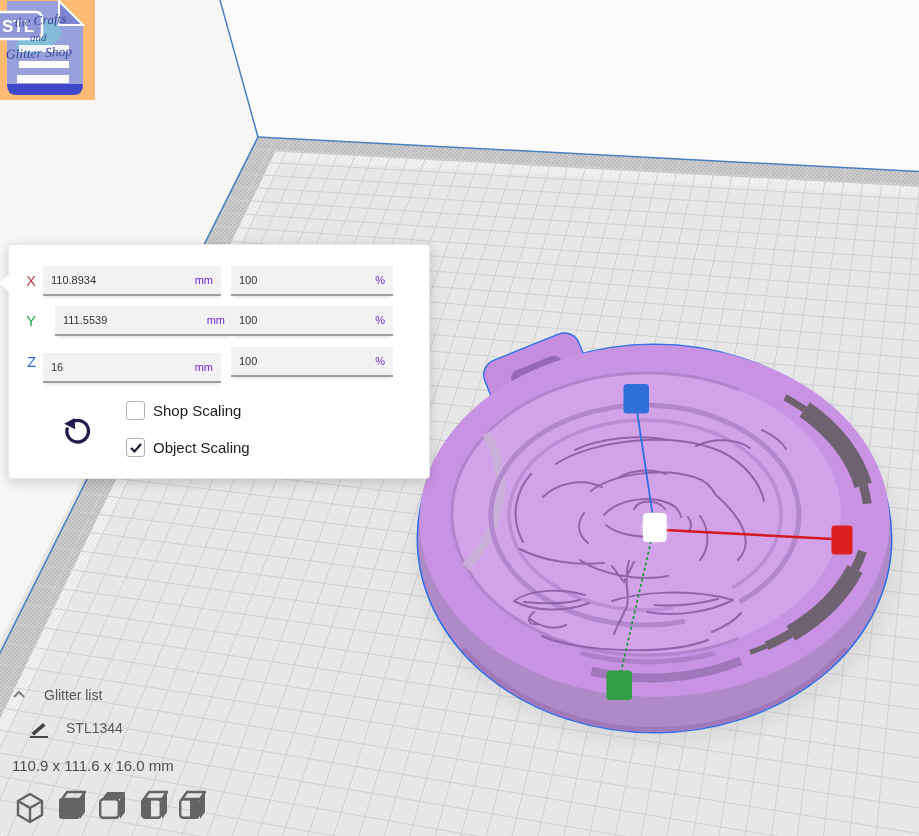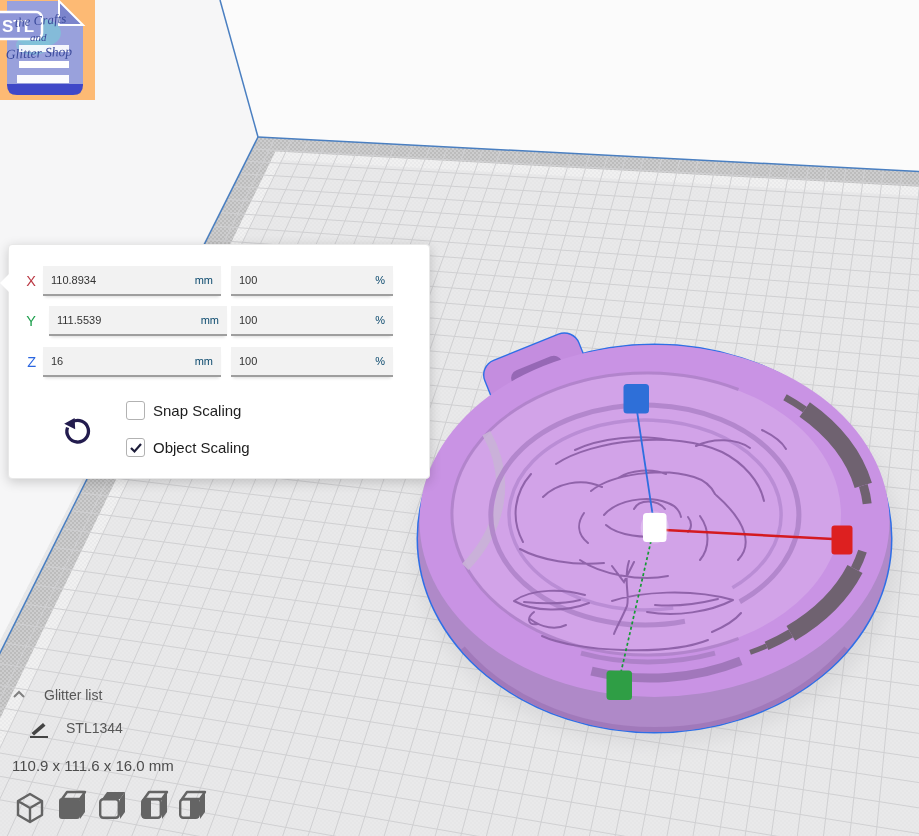--- a/index.html
+++ b/index.html
@@ -1,20 +1,20 @@
 <!DOCTYPE html>
 <html><head><meta charset="utf-8">
 <style>
 *{margin:0;padding:0;box-sizing:border-box}
 body{width:919px;height:836px;position:relative;overflow:hidden;font-family:"Liberation Sans",sans-serif;background:#fbfbfb}
 .panel{position:absolute;left:8px;top:244px;width:422px;height:235px;background:#fff;border:1px solid #e8e8e8;border-radius:4px;box-shadow:0 3px 12px rgba(0,0,0,0.18)}
 .parrow{position:absolute;left:-9px;top:28px;width:0;height:0;border-top:10px solid transparent;border-bottom:10px solid transparent;border-right:10px solid #fff}
 .axis{position:absolute;width:27px;text-align:right;font-size:14.5px;height:30px;line-height:30px}
 .fld{position:absolute;height:30px;background:#f2f2f2;border-bottom:2px solid #9e9e9e;font-size:11px;color:#333;line-height:28px;padding:0 8px;box-shadow:0 3px 3px -2px rgba(0,0,0,0.15)}
-.un{float:right;color:#0c4a6e}
+.un{float:right;color:#6d28d9}
 .cb{position:absolute;width:19px;height:19px;border:1px solid #b2b2b2;border-radius:3px;background:#fff}
 .cblab{position:absolute;font-size:15px;color:#1d1d1d}
 .blt{position:absolute;color:#565656;font-size:14px}
 </style></head><body>
 <svg width="919" height="836" viewBox="0 0 919 836" style="position:absolute;left:0;top:0">
     <rect width="919" height="836" fill="#fbfbfb"></rect>
     <polygon points="0,0 220,0 258.0,137.0 -78.1,809.2 0,836" fill="#f6f6f7"></polygon>
     <polygon points="258.0,137.0 919,171.5 919,836 -100,836" fill="#e9e9ea"></polygon>
     <polygon points="251.4,150.2 919,186.7 919,196.0 247.4,158.2" fill="#f1f1f1"></polygon>
     <polygon points="281.8,138.2 -57.0,836 -42.2,836 292.1,138.8" fill="#f1f1f1"></polygon>
@@ -170,31 +170,31 @@
 <text x="30" y="41" font-family="Liberation Serif" font-style="italic" font-size="11" fill="#3b4a9b">and</text>
 <text x="6" y="59" font-family="Liberation Serif" font-style="italic" font-size="13.5" fill="#3b4a9b" transform="rotate(-3 6 59)">Glitter Shop</text>
 </svg></div>
 
 <div class="panel">
 <div class="parrow"></div>
 <div class="axis" style="top:21px;color:#bb3a45;">X</div>
 <div class="fld" style="left:34px;top:21px;width:178px">110.8934<span class="un">mm</span></div>
 <div class="fld" style="left:222px;top:21px;width:162px">100<span class="un">%</span></div>
 <div class="axis" style="top:61px;color:#1fa04e;">Y</div>
-<div class="fld" style="left:40px;top:61px;width:178px">111.5539<span class="un">mm</span></div>
+<div class="fld" style="left:46px;top:61px;width:178px">111.5539<span class="un">mm</span></div>
 <div class="fld" style="left:222px;top:61px;width:162px">100<span class="un">%</span></div>
 <div class="axis" style="top:102px;color:#2b66e0;">Z</div>
-<div class="fld" style="left:34px;top:102px;width:178px">16<span class="un">mm</span></div>
+<div class="fld" style="left:34px;top:108px;width:178px">16<span class="un">mm</span></div>
 <div class="fld" style="left:222px;top:102px;width:162px">100<span class="un">%</span></div>
 <svg style="position:absolute;left:54px;top:170px" width="34" height="34" viewBox="0 0 34 34">
 <path d="M 9.25,6.9 A 10.8,10.8 0 1 1 4.55,12.5" fill="none" stroke="#231c4e" stroke-width="3.3"></path>
 <path d="M 1.2,8.8 L 11.6,3.0 L 12.2,14.2 Z" fill="#231c4e"></path>
 </svg>
 <div class="cb" style="left:117px;top:156px"></div>
-<div class="cblab" style="left:144px;top:157px">Snap Scaling</div>
+<div class="cblab" style="left:144px;top:157px">Shop Scaling</div>
 <div class="cb" style="left:117px;top:193px"></div>
 <svg style="position:absolute;left:119px;top:195px" width="16" height="16" viewBox="0 0 16 16">
       <path d="M 3,8 L 6.5,11.5 L 13,4" fill="none" stroke="#1d1d3a" stroke-width="2.2"></path>
     </svg>
 <div class="cblab" style="left:144px;top:194px">Object Scaling</div>
 </div>
 
 <svg style="position:absolute;left:12px;top:689px" width="14" height="10" viewBox="0 0 14 10">
     <path d="M 2,8 L 7,3 L 12,8" fill="none" stroke="#808080" stroke-width="2"></path>
   </svg>

